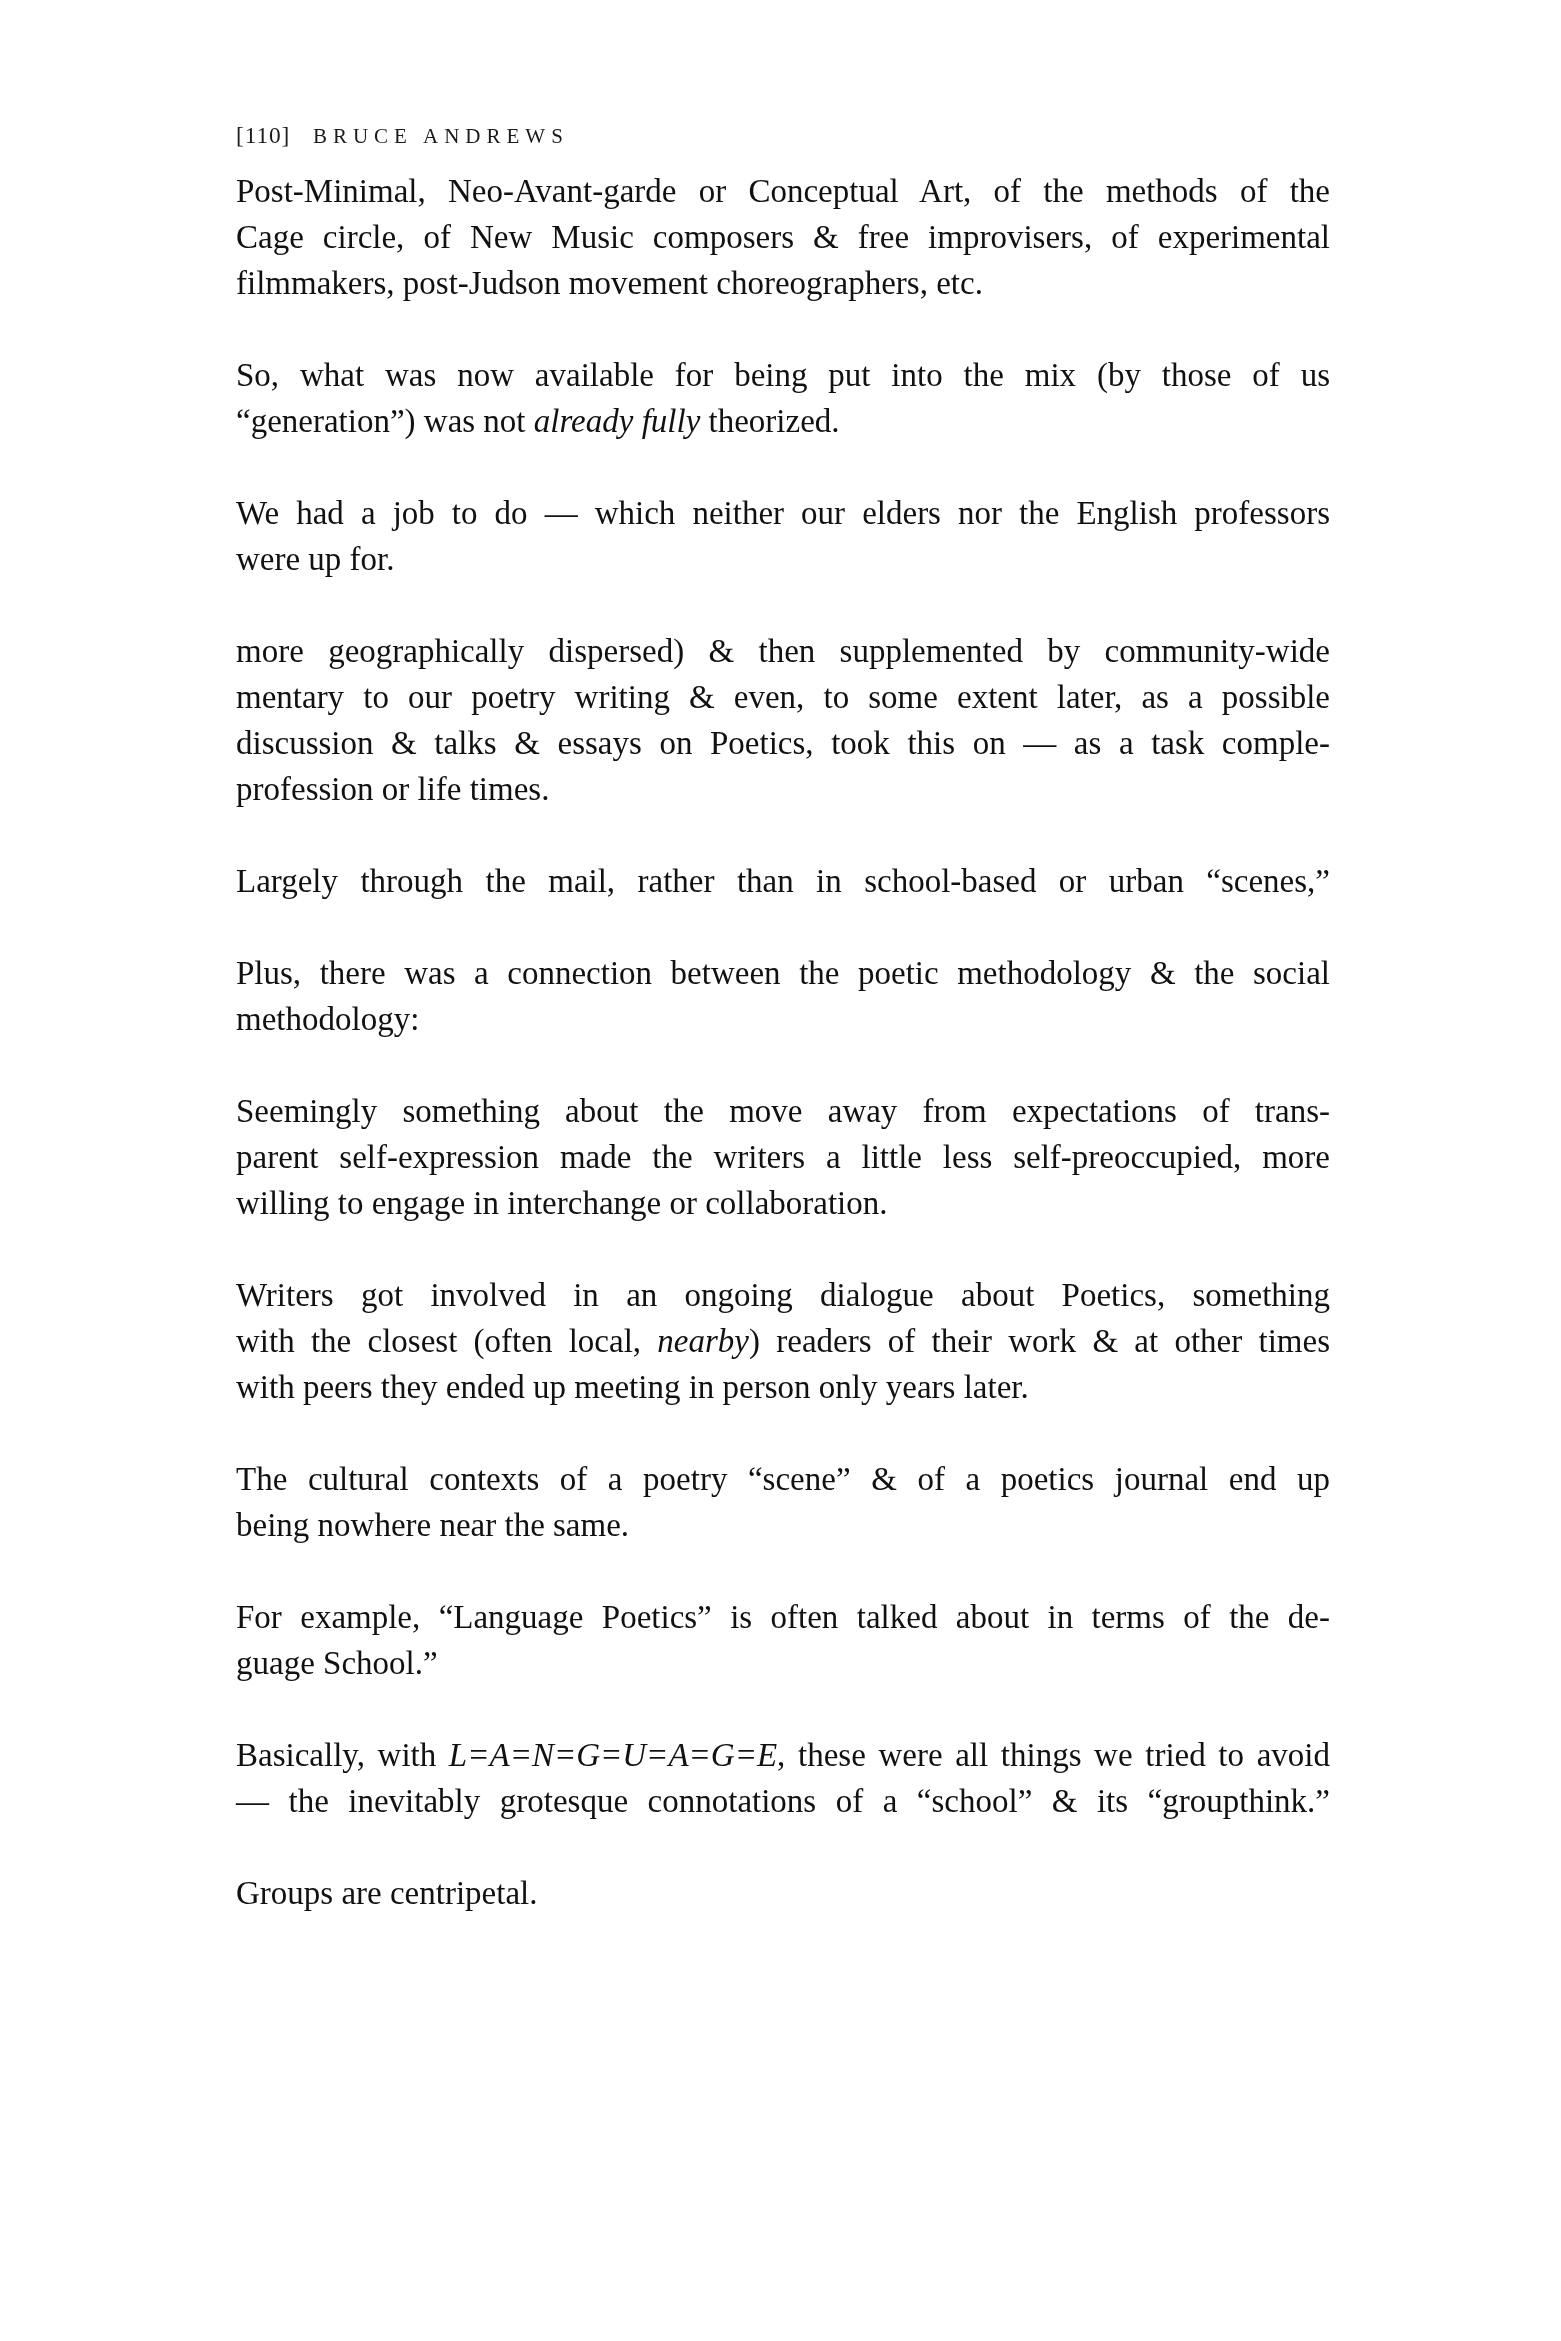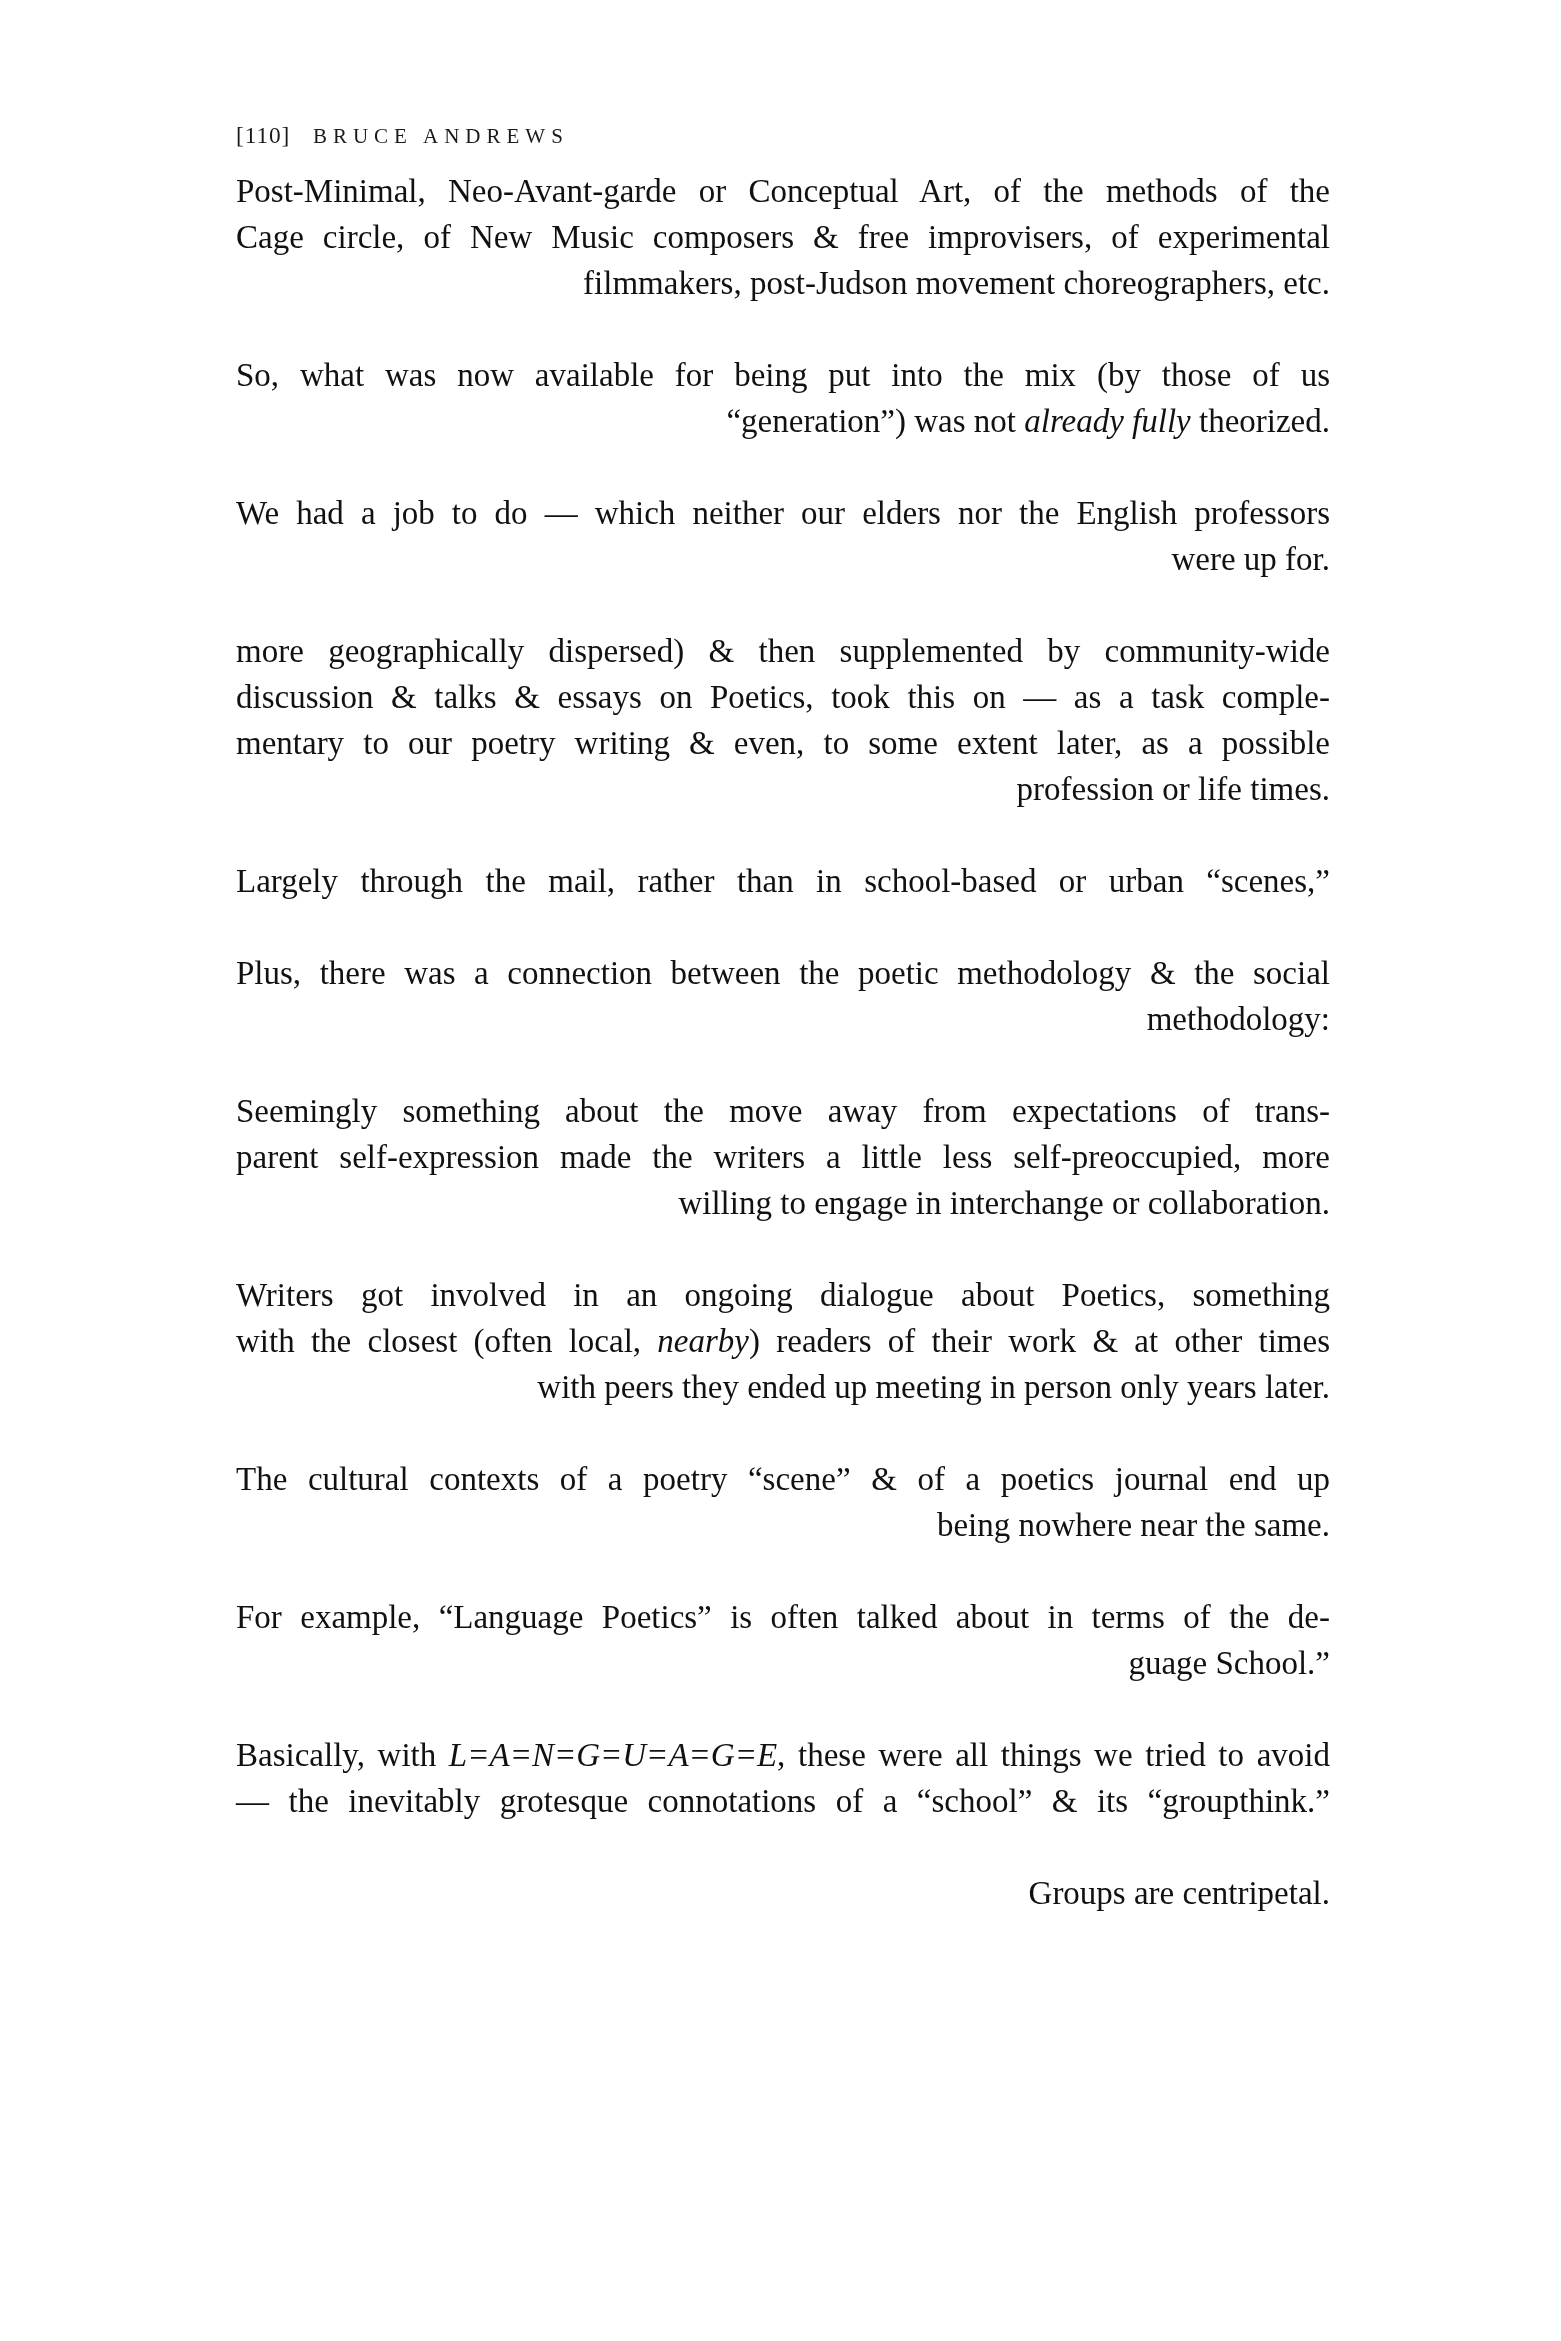--- a/index.html
+++ b/index.html
@@ -15,21 +15,21 @@
     font-size: 23.4px; line-height: 29.5px; color: #1a1a1a; white-space: nowrap;
   }
   .running-head .folio { letter-spacing: 0.9px; }
   .running-head .author { margin-left: 22.6px; letter-spacing: 6px; font-size: 21px; }
   .body-text {
     position: absolute; left: 236px; top: 168px; width: 1098px;
     font-family: "Liberation Serif", "DejaVu Serif", serif;
     font-size: 33px; line-height: 46px; color: #111111;
   }
   .para { margin: 0 4px 46px 0; }
-  .line { display: block; white-space: nowrap; text-align: right; }
+  .line { display: block; white-space: nowrap; }
   .line.justify { text-align: justify; text-align-last: justify; white-space: normal; }
   .line.justify::after { content: ""; }
   em { font-style: italic; }
 </style>
 </head>
 <body>
 
 <div class="page">
   <div class="running-head">
     <span class="folio">[110]</span><span class="author">BRUCE ANDREWS</span>
@@ -43,22 +43,22 @@
       <p class="para">
         <span class="line justify"><span>So, what was now available for being put into the mix (by those of us</span></span>
         <span class="line"><span>“generation”) was not </span><em>already fully</em><span> theorized.</span></span>
       </p>
       <p class="para">
         <span class="line justify"><span>We had a job to do — which neither our elders nor the English professors</span></span>
         <span class="line"><span>were up for.</span></span>
       </p>
       <p class="para">
         <span class="line justify"><span>more geographically dispersed) &amp; then supplemented by community-wide</span></span>
+        <span class="line justify"><span>mentary to our poetry writing &amp; even, to some extent later, as a possible</span></span>
         <span class="line justify"><span>discussion &amp; talks &amp; essays on Poetics, took this on — as a task comple-</span></span>
-        <span class="line justify"><span>mentary to our poetry writing &amp; even, to some extent later, as a possible</span></span>
         <span class="line"><span>profession or life times.</span></span>
       </p>
       <p class="para">
         <span class="line justify"><span>Largely through the mail, rather than in school-based or urban “scenes,”</span></span>
       </p>
       <p class="para">
         <span class="line justify"><span>Plus, there was a connection between the poetic methodology &amp; the social</span></span>
         <span class="line"><span>methodology:</span></span>
       </p>
       <p class="para">

